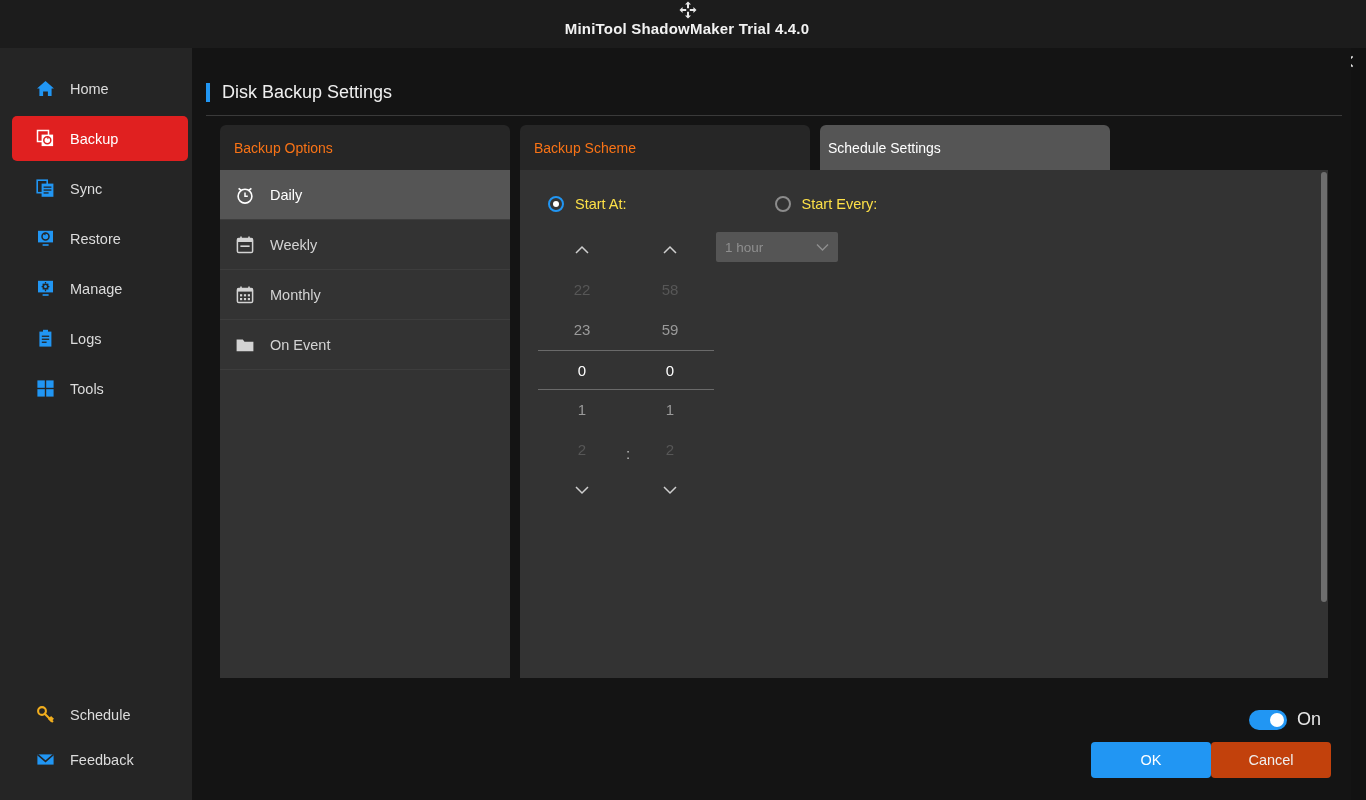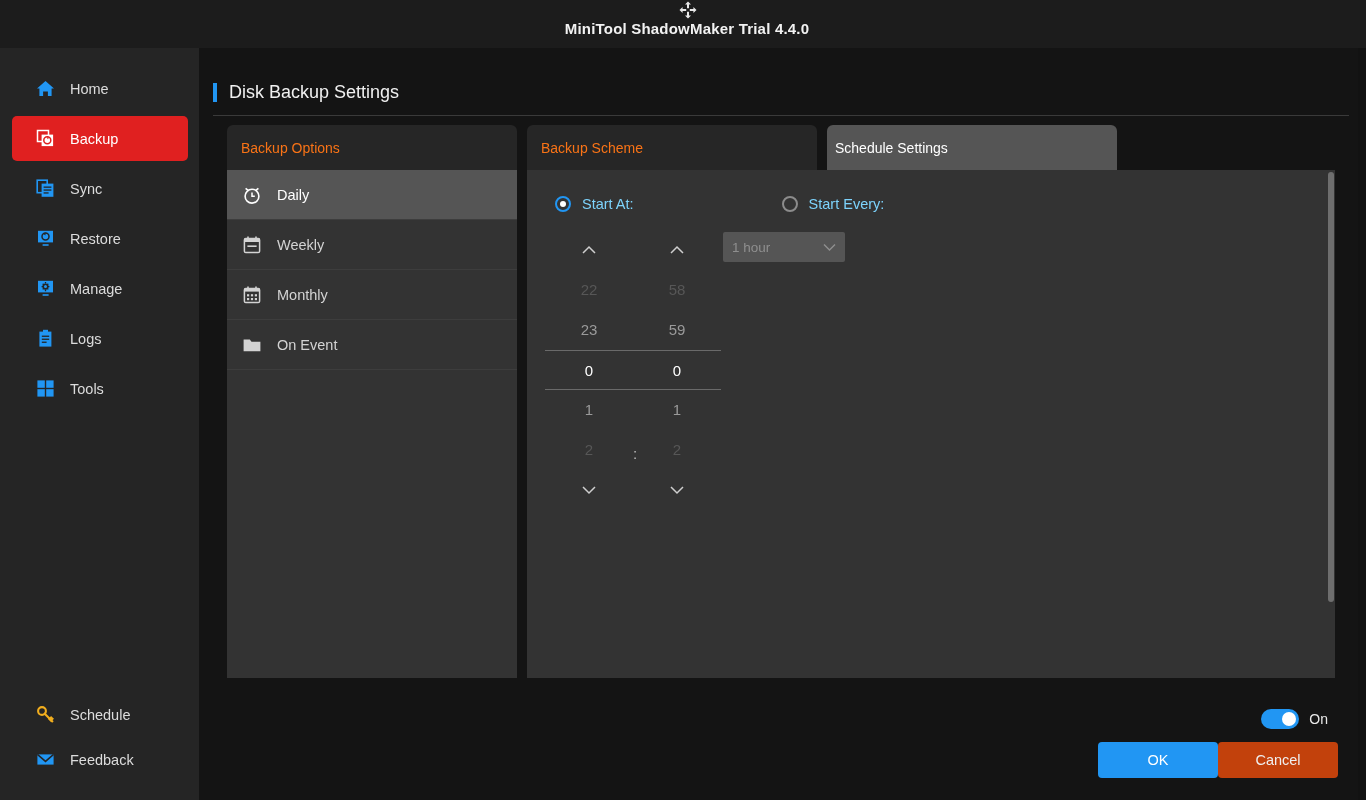--- a/index.html
+++ b/index.html
@@ -40,21 +40,21 @@
     font-size:14.5px;
   }
   .nav-item .ico{ width:22px; height:22px; margin-right:14px;
     display:flex; align-items:center; justify-content:center; }
   .nav-item.active{ background:#e02020; color:#ffffff; }
   .nav-bottom{ position:absolute; bottom:18px; left:0; width:200px; }
   .nav-bottom .nav-item{ height:45px; margin-bottom:0; }
 
   
   .main{
-    position:absolute; top:48px; left:199px; width:1159px; height:752px;
+    position:absolute; top:48px; left:192px; width:1159px; height:752px;
     background:#141414;
   }
   .page-head{ position:absolute; top:30px; left:14px; width:1138px; }
   .page-title{ display:flex; align-items:center; height:28px; }
   .title-accent{ width:4px; height:19px; background:#2196f3; margin-right:12px; }
   .page-title span{ color:#f0f0f0; font-size:18px; }
   .title-rule{ margin-top:9px; height:1px; background:#3a3a3a; width:1136px; }
 
   
   .tabs{ position:absolute; top:77px; left:28px; display:flex; gap:10px; }
@@ -82,21 +82,21 @@
     position:absolute; top:122px; left:328px; width:808px; height:508px;
     background:#333333;
   }
   .scrollbar{
     position:absolute; top:0; right:0; width:8px; height:508px; background:#333333;
   }
   .scroll-thumb{ position:absolute; top:2px; left:1px; width:6px; height:430px;
     background:#6e6e6e; border-radius:3px; }
 
   .radio-row{ position:absolute; top:26px; left:28px; display:flex; }
-  .radio{ display:flex; align-items:center; color:#7dd3fc; font-size:14.5px; }
+  .radio{ display:flex; align-items:center; color:#fde047; font-size:14.5px; }
   .radio .dot{
     width:16px; height:16px; border-radius:50%;
     border:2px solid #8c8c8c; margin-right:11px; position:relative;
   }
   .radio.on .dot{ border-color:#2196f3; }
   .radio.on .dot::after{
     content:""; position:absolute; top:3px; left:3px;
     width:6px; height:6px; border-radius:50%; background:#ffffff;
   }
   .radio-every{ margin-left:148px; }
@@ -128,21 +128,21 @@
   
   .toggle-wrap{
     position:absolute; top:661px; right:30px; display:flex; align-items:center;
   }
   .toggle{
     width:38px; height:20px; border-radius:10px; background:#2196f3;
     position:relative; margin-right:10px;
   }
   .toggle .knob{ position:absolute; top:3px; right:3px; width:14px; height:14px;
     border-radius:50%; background:#ffffff; }
-  .toggle-label{ color:#e8e8e8; font-size:14px; }
+  .toggle-label{ color:#e8e8e8; font-size:18px; }
 
   .footer-btns{ position:absolute; top:694px; right:20px; display:flex; gap:0; }
   .btn{
     width:120px; height:36px; border-radius:4px; font-size:14.5px;
     display:flex; align-items:center; justify-content:center;
   }
   .btn.primary{ background:#2196f3; color:#ffffff; }
   .btn.secondary{ background:#c2410c; color:#efefef; }
 </style>
 </head>

